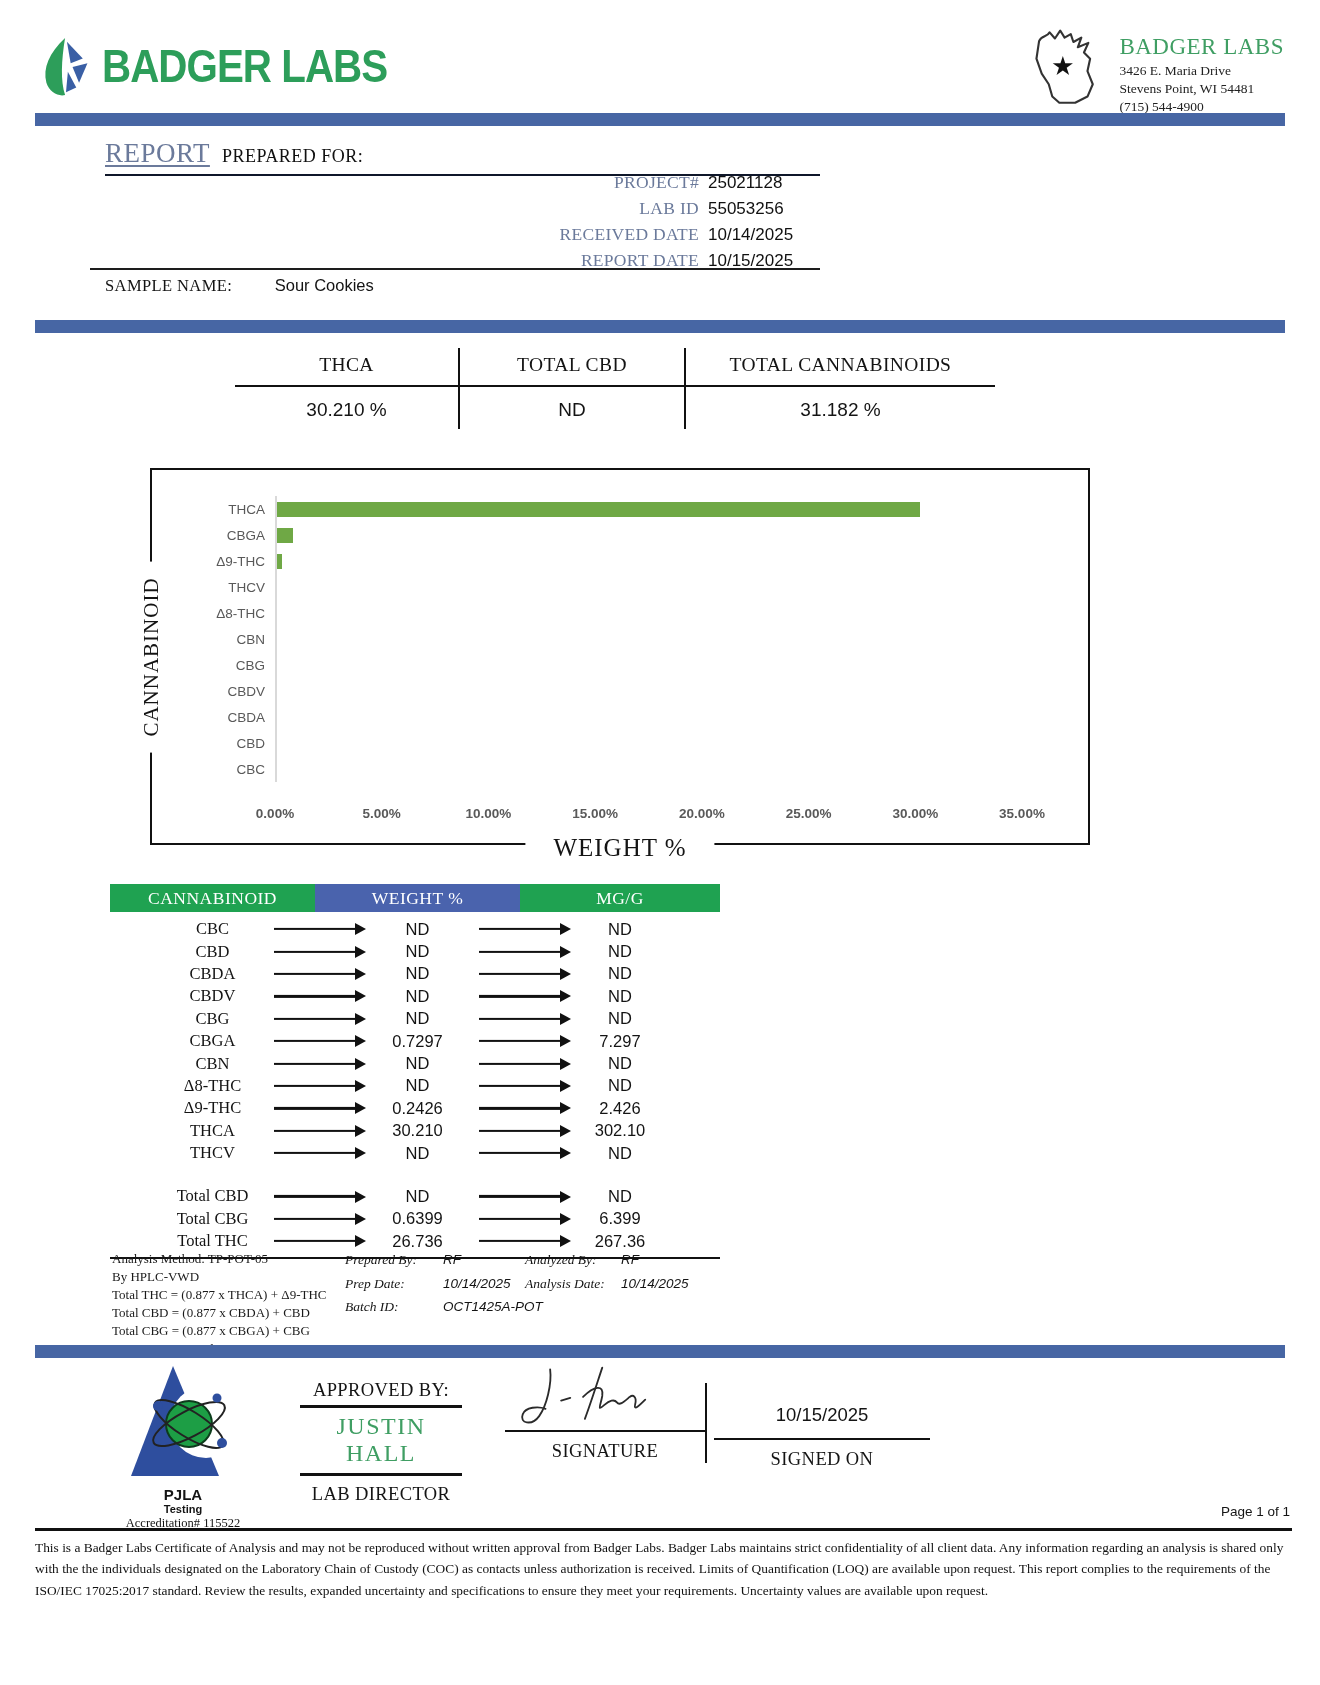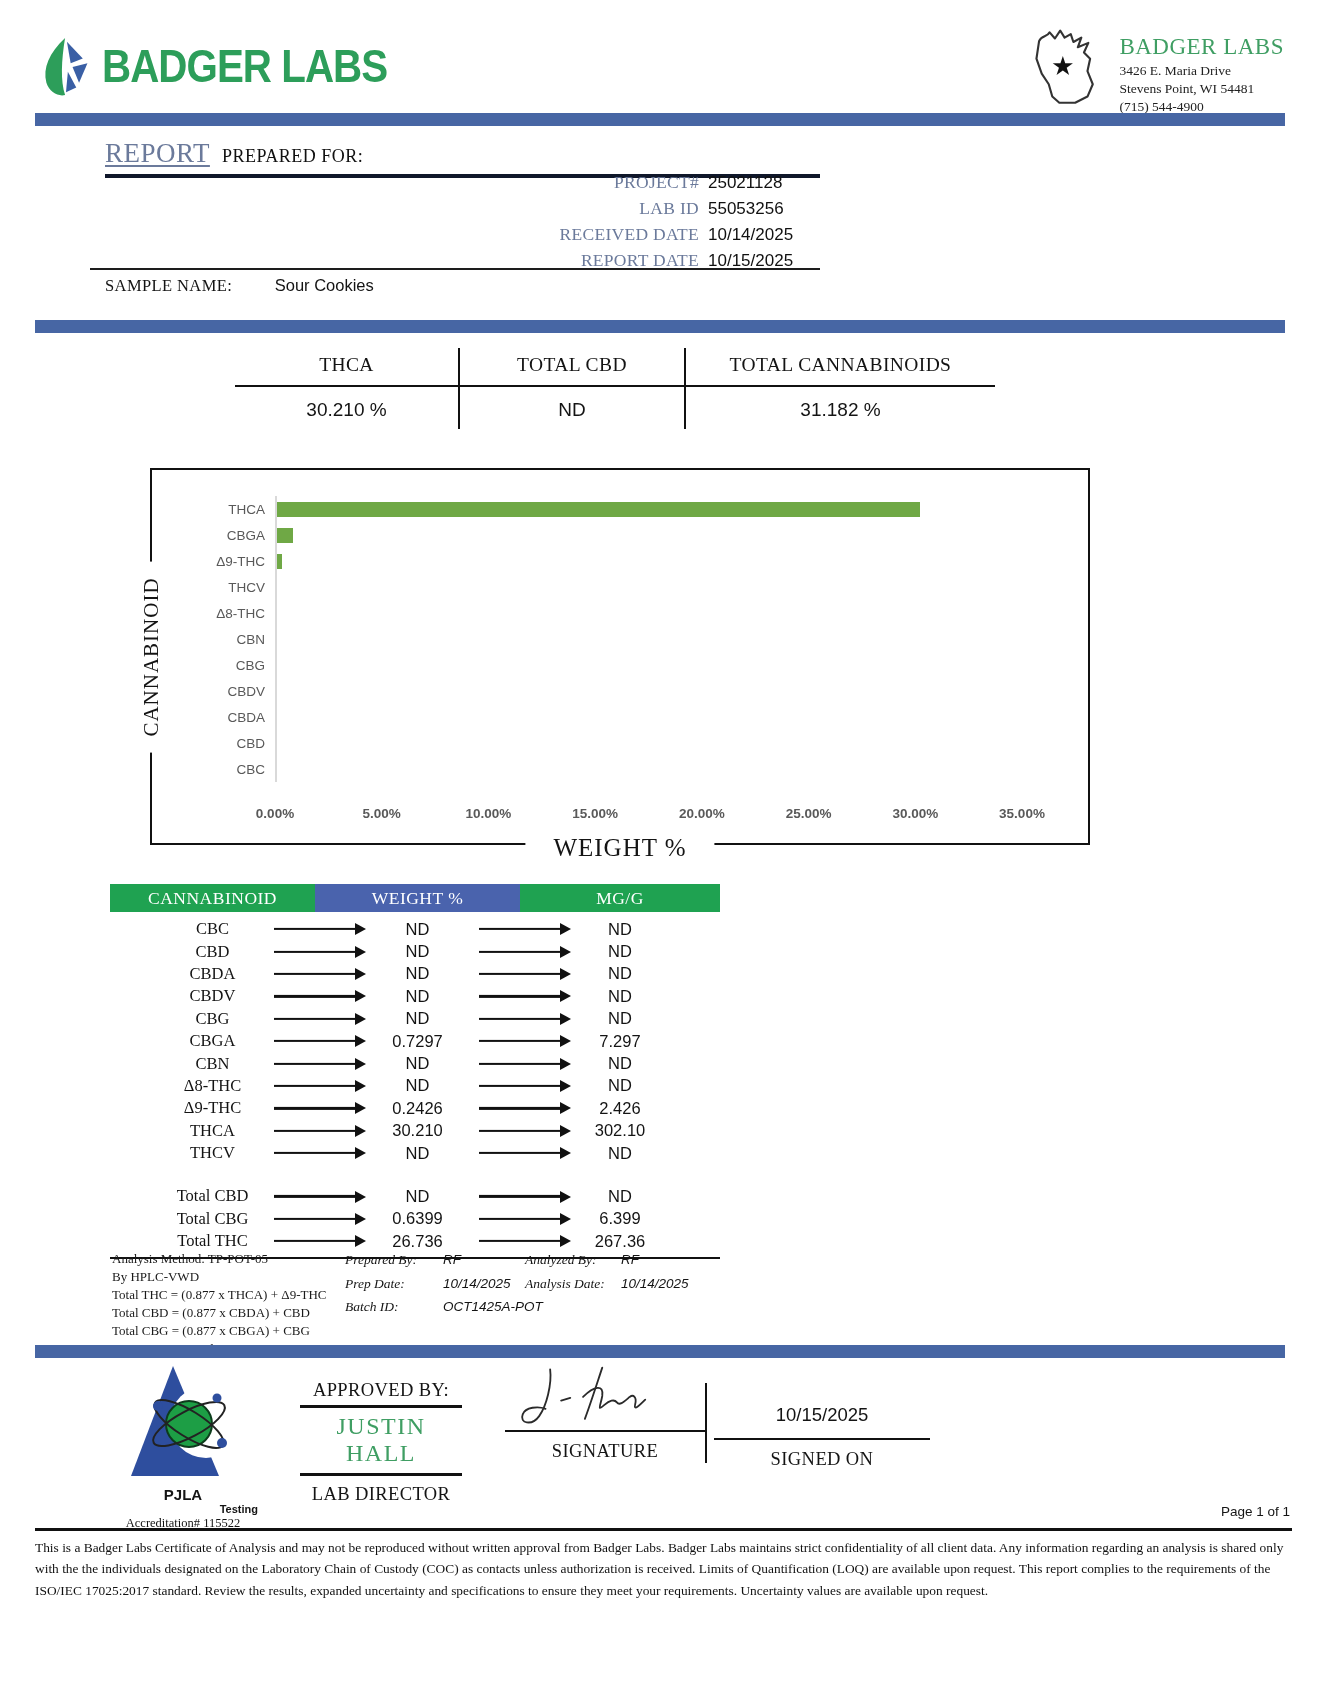--- a/index.html
+++ b/index.html
@@ -15,21 +15,21 @@
   .coa-of{font-size:24px;}
   .labcard{position:absolute;right:36px;top:18px;display:flex;align-items:flex-start;gap:6px;}
   .labcard .txt{padding-top:16px;}
   .lab-name{font-size:23px;color:#3f9e63;letter-spacing:.5px;}
   .lab-addr{font-size:13.5px;color:#222;line-height:1.35;margin-top:2px;}
   .wi-star{font-size:30px;fill:#111;}
   .bluebar{position:absolute;left:35px;right:35px;height:13px;background:#4766a4;}
   .bar1{top:113px;} .bar2{top:320px;} .bar3{top:1345px;}
 
   
-  .report-head{position:absolute;left:105px;top:138px;width:715px;border-bottom:4px solid #0f172a;
+  .report-head{position:absolute;left:105px;top:138px;width:715px;border-bottom:2px solid #0f172a;
                padding-bottom:5px;white-space:nowrap;}
   .report-big{font-size:27px;color:#6b7a9b;text-decoration:underline;text-underline-offset:3px;letter-spacing:.5px;}
   .report-small{font-size:18px;color:#111;margin-left:8px;letter-spacing:.5px;}
   .report-fields{position:absolute;left:400px;top:172px;width:420px;}
   .rfield{display:flex;align-items:baseline;height:26px;}
   .rlabel{flex:1;text-align:right;font-size:17.5px;color:#6b7a9b;letter-spacing:.3px;}
   .rvalue{width:112px;margin-left:9px;font-family:"Liberation Sans",sans-serif;font-size:17px;color:#111;}
   .report-rule{position:absolute;left:90px;top:268px;width:730px;border-top:2px solid #1d1d1d;}
   .sample{position:absolute;left:105px;top:276px;font-size:16.5px;letter-spacing:.4px;}
   .sample .sval{font-family:"Liberation Sans",sans-serif;font-size:16.5px;margin-left:38px;letter-spacing:0;text-align:right;}
@@ -83,21 +83,21 @@
   .notes-col{position:absolute;top:2px;}
   .notes-mid{left:233px;width:260px;} .notes-right{left:413px;width:280px;}
   .nrow{display:flex;height:19px;align-items:baseline;margin-bottom:4.5px;font-style:italic;}
   .nlabel{font-size:13.5px;width:98px;}
   .notes-right .nlabel{width:96px;}
   .nvalue{font-family:"Liberation Sans",sans-serif;font-size:13.5px;}
 
   
   .pjla{position:absolute;left:108px;top:1364px;width:150px;text-align:center;}
   .pjla-name{font-family:"Liberation Sans",sans-serif;font-weight:700;font-size:15px;margin-top:2px;}
-  .pjla-sub{font-family:"Liberation Sans",sans-serif;font-weight:700;font-size:11px;text-align:right;}
+  .pjla-sub{font-family:"Liberation Sans",sans-serif;font-weight:700;font-size:11px;}
   .pjla-acc{font-size:12.5px;margin-top:1px;}
   .approved{position:absolute;left:300px;top:1380px;width:162px;text-align:center;}
   .app-label{font-size:18.5px;padding-bottom:4px;border-bottom:3px solid #111;letter-spacing:.4px;}
   .app-name{color:#3f9e63;font-size:24px;letter-spacing:1.5px;padding:5px 0 6px;border-bottom:3px solid #111;}
   .app-title{font-size:18.5px;padding-top:8px;letter-spacing:.4px;}
   .sigblock{position:absolute;left:505px;top:1364px;width:200px;}
   .sigdraw{display:block;margin:0 auto;}
   .sigline{border-top:2.2px solid #111;margin-top:2px;}
   .siglabel{text-align:center;font-size:18.5px;padding-top:9px;letter-spacing:.4px;}
   .fdiv{position:absolute;left:705px;top:1383px;height:80px;border-left:2.5px solid #111;}

